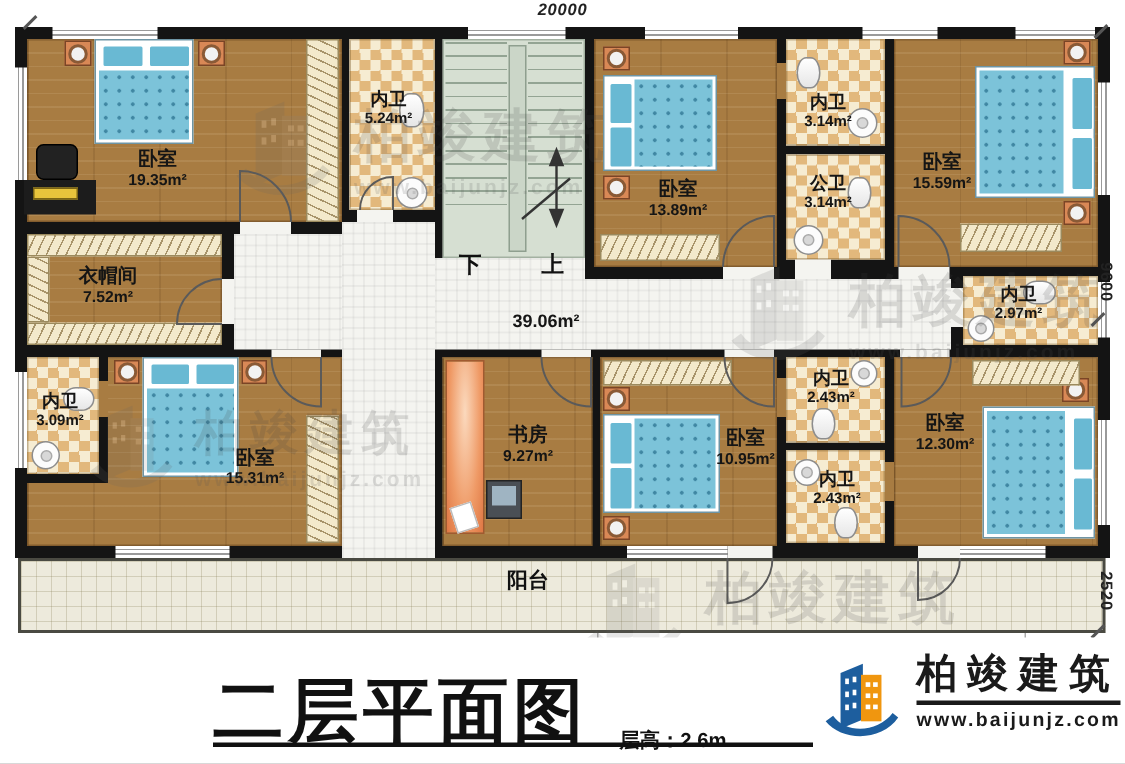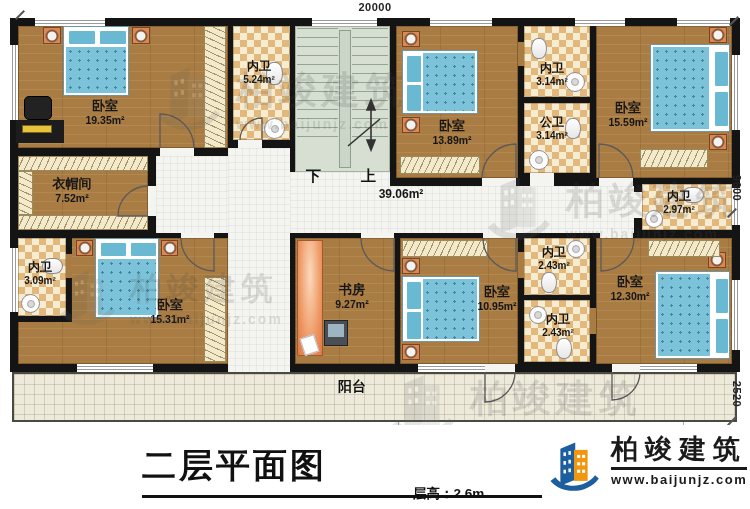--- a/index.html
+++ b/index.html
@@ -62,21 +62,21 @@
   .rlabel.small .rarea{font-size:10px;}
   .dirlabel{position:absolute;font-size:15px;font-weight:bold;color:#111;}
   .dim{position:absolute;font-size:11px;font-weight:bold;color:#222;letter-spacing:.5px;}
   .tick{position:absolute;width:12px;height:2px;background:#555;transform:rotate(-45deg);}
   .extline{position:absolute;width:1px;background:#aaa;}
   
   .wm{position:absolute;display:flex;align-items:center;gap:8px;opacity:.16;pointer-events:none;}
   .wm .wm-name{font-size:38px;font-weight:bold;color:#444;letter-spacing:5px;white-space:nowrap;}
   .wm .wm-url{font-size:14px;font-weight:bold;color:#555;letter-spacing:2px;white-space:nowrap;}
   .titleblock{position:absolute;left:0;top:425px;width:750px;height:84px;background:#fff;}
-  .plan-title{position:absolute;left:142px;top:18px;font-size:34px;font-weight:bold;letter-spacing:3px;color:#111;}
+  .plan-title{position:absolute;left:142px;top:18px;font-size:47px;font-weight:bold;letter-spacing:3px;color:#111;}
   .plan-scale{position:absolute;left:342px;top:27px;font-size:29px;font-weight:bold;color:#111;}
   .title-rule{position:absolute;left:142px;top:70px;width:400px;height:3px;background:#111;}
   .info-line{position:absolute;font-size:13.5px;font-weight:bold;color:#111;white-space:nowrap;}
   .brand{position:absolute;left:543px;top:10px;display:flex;align-items:flex-start;gap:6px;}
   .brand-name{font-size:27px;font-weight:bold;color:#1a1a1a;letter-spacing:7px;white-space:nowrap;line-height:1.1;}
   .brand-url{font-size:13px;font-weight:bold;color:#1a1a1a;letter-spacing:1.5px;white-space:nowrap;border-top:3px solid #1a1a1a;padding-top:2px;margin-top:2px;}
   svg.overlay{position:absolute;left:0;top:0;pointer-events:none;}
 </style>
 </head>
 <body>
@@ -298,28 +298,28 @@
     </div>
   <div class="rlabel small" style="left:558px;top:313px;">
     <span class="rname">内卫</span>
     <span class="rarea">2.43m²</span>
     </div>
   <div class="rlabel" style="left:630px;top:275px;">
     <span class="rname">卧室</span>
     <span class="rarea">12.30m²</span>
     </div>
 
-  <div class="rlabel" style="left:364px;top:188px;margin-left:37px;">
+  <div class="rlabel" style="left:364px;top:208px;">
     <span class="rarea" style="font-size:12px;">39.06m²</span>
     </div>
   <div class="dirlabel" style="left:306px;top:167px;">下</div>
   <div class="dirlabel" style="left:361px;top:167px;">上</div>
   <div class="dirlabel" style="left:338px;top:378px;font-size:14px;">阳台</div>
 
-  <div class="dim" style="left:375px;top:1px;transform:translateX(-50%);">20000</div>
+  <div class="dim" style="left:375px;top:1px;transform:translateX(-50%);font-style:italic;">20000</div>
   <div class="dim" style="left:724px;top:182px;transform:rotate(90deg);">9600</div>
   <div class="dim" style="left:724px;top:388px;transform:rotate(90deg);">2520</div>
   <div class="tick" style="left:14px;top:14px;"></div>
   <div class="tick" style="left:728px;top:20px;"></div>
   <div class="tick" style="left:726px;top:212px;"></div>
   <div class="tick" style="left:726px;top:420px;"></div>
 
   <div class="wm" style="left:148px;top:58px;">
     <svg width="80" height="80" viewBox="0 0 100 100">
       <polygon points="28,22 52,12 52,72 28,82" fill="#666"></polygon>

